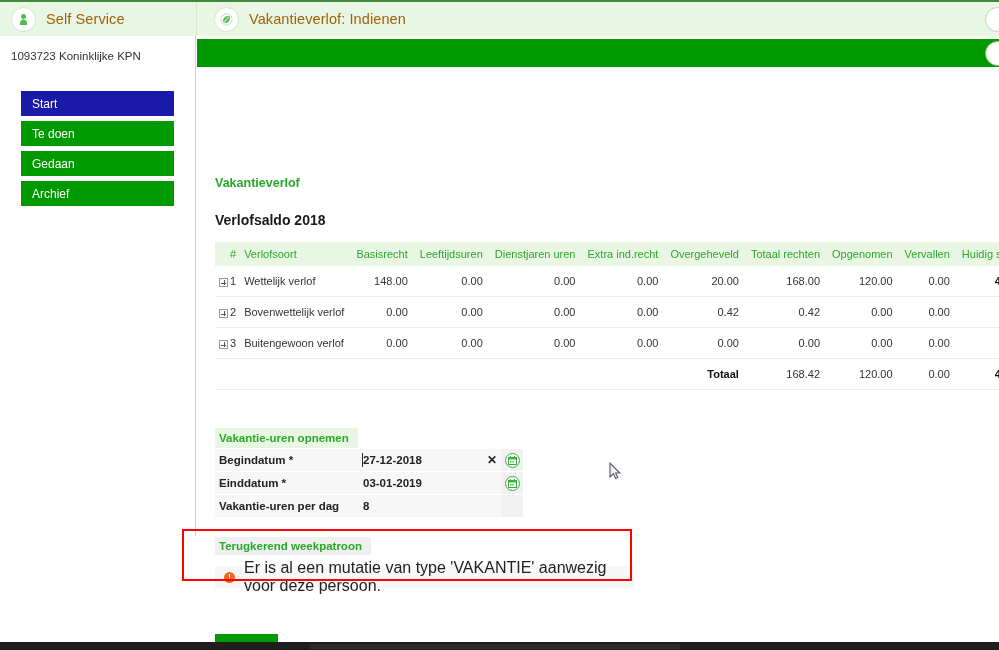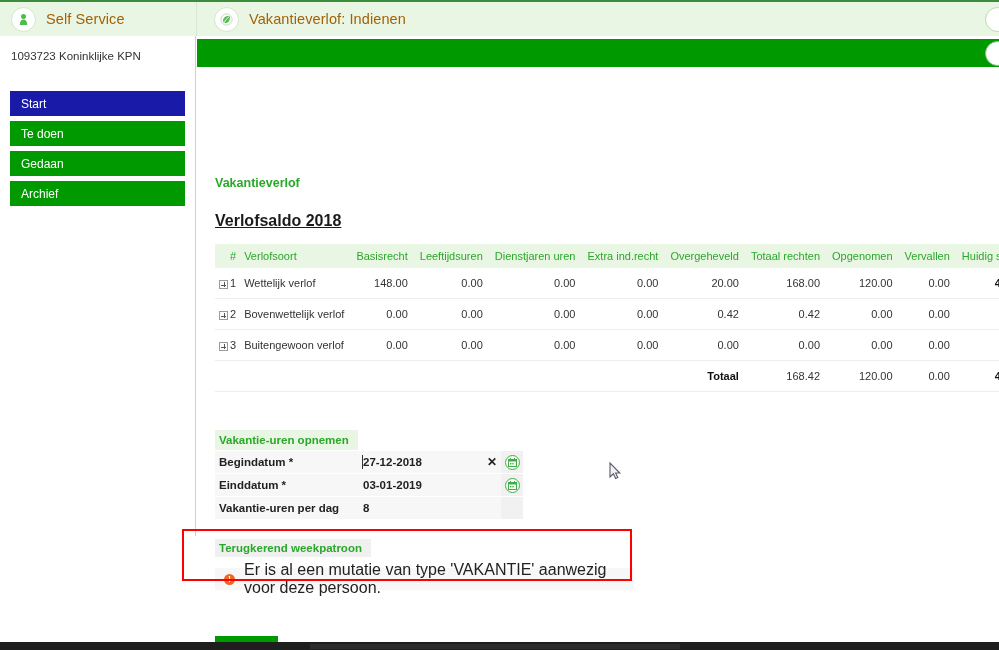--- a/index.html
+++ b/index.html
@@ -53,21 +53,21 @@
     position: absolute; left: 0; top: 36px;
     width: 196px; height: 500px;
     background: #ffffff;
     border-right: 1px solid #cfcfcf;
   }
   .emp-label {
     padding: 14px 0 0 11px;
     font-size: 11.5px; color: #333333;
     white-space: nowrap;
   }
-  .navlist { margin-top: 29px; padding: 0 10px; }
+  .navlist { margin-top: 29px; padding: 0 21px; }
   .navbtn {
     height: 25px; margin-bottom: 5px;
     background: #009900;
     color: #ffffff; font-size: 12px;
     display: flex; align-items: center;
     padding-left: 11px;
     cursor: pointer;
     user-select: none;
   }
   .navbtn.active { background: #1a1aa8; }
@@ -88,21 +88,21 @@
   .greenbar .tb-corner { top: 2px; right: -11px; border-color:#7fc37f;}
 
   .content { padding: 0 0 0 18px; }
 
   .sec-title {
     margin-top: 109px;
     font-size: 12.5px; font-weight: bold; color: #2aa82a;
   }
   .sub-title {
     margin-top: 22px;
-    font-size: 16px; font-weight: bold; color: #1a1a1a; text-decoration: underline;
+    font-size: 14px; font-weight: bold; color: #1a1a1a;
   }
 
   
   table.saldo {
     margin-top: 14px;
     border-collapse: collapse;
     width: 768px;
     font-size: 11px;
     color: #333333;
   }

